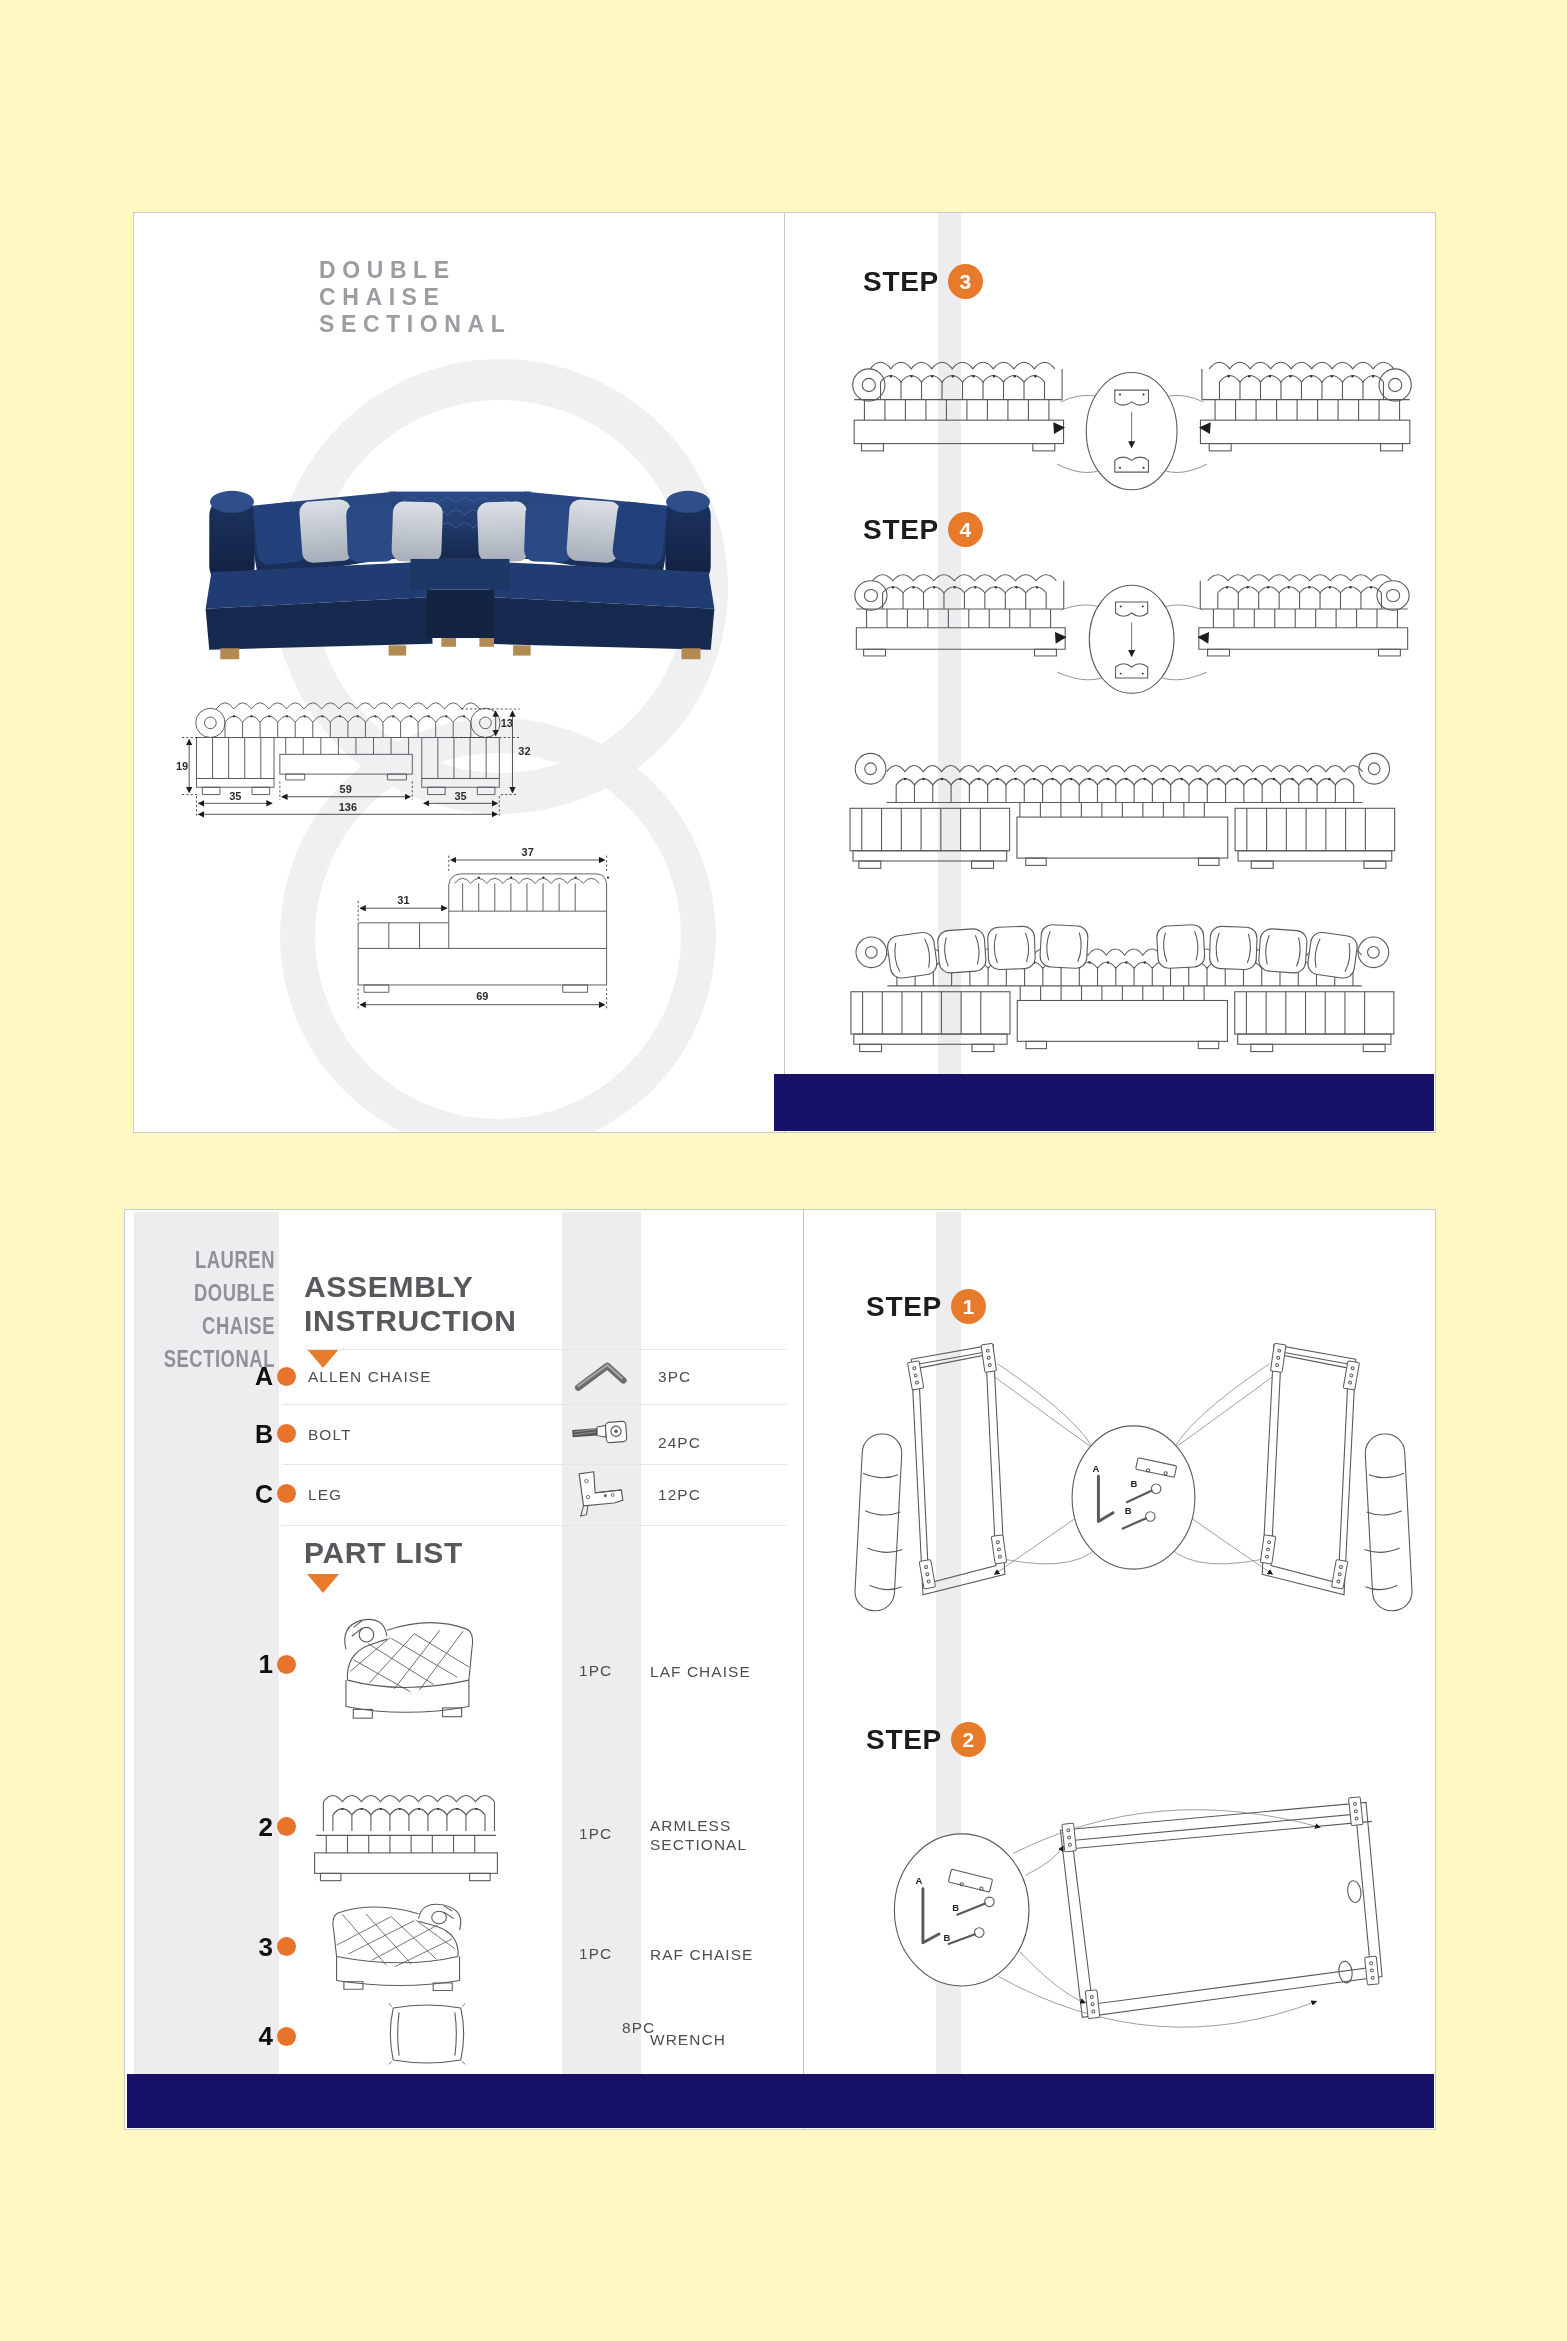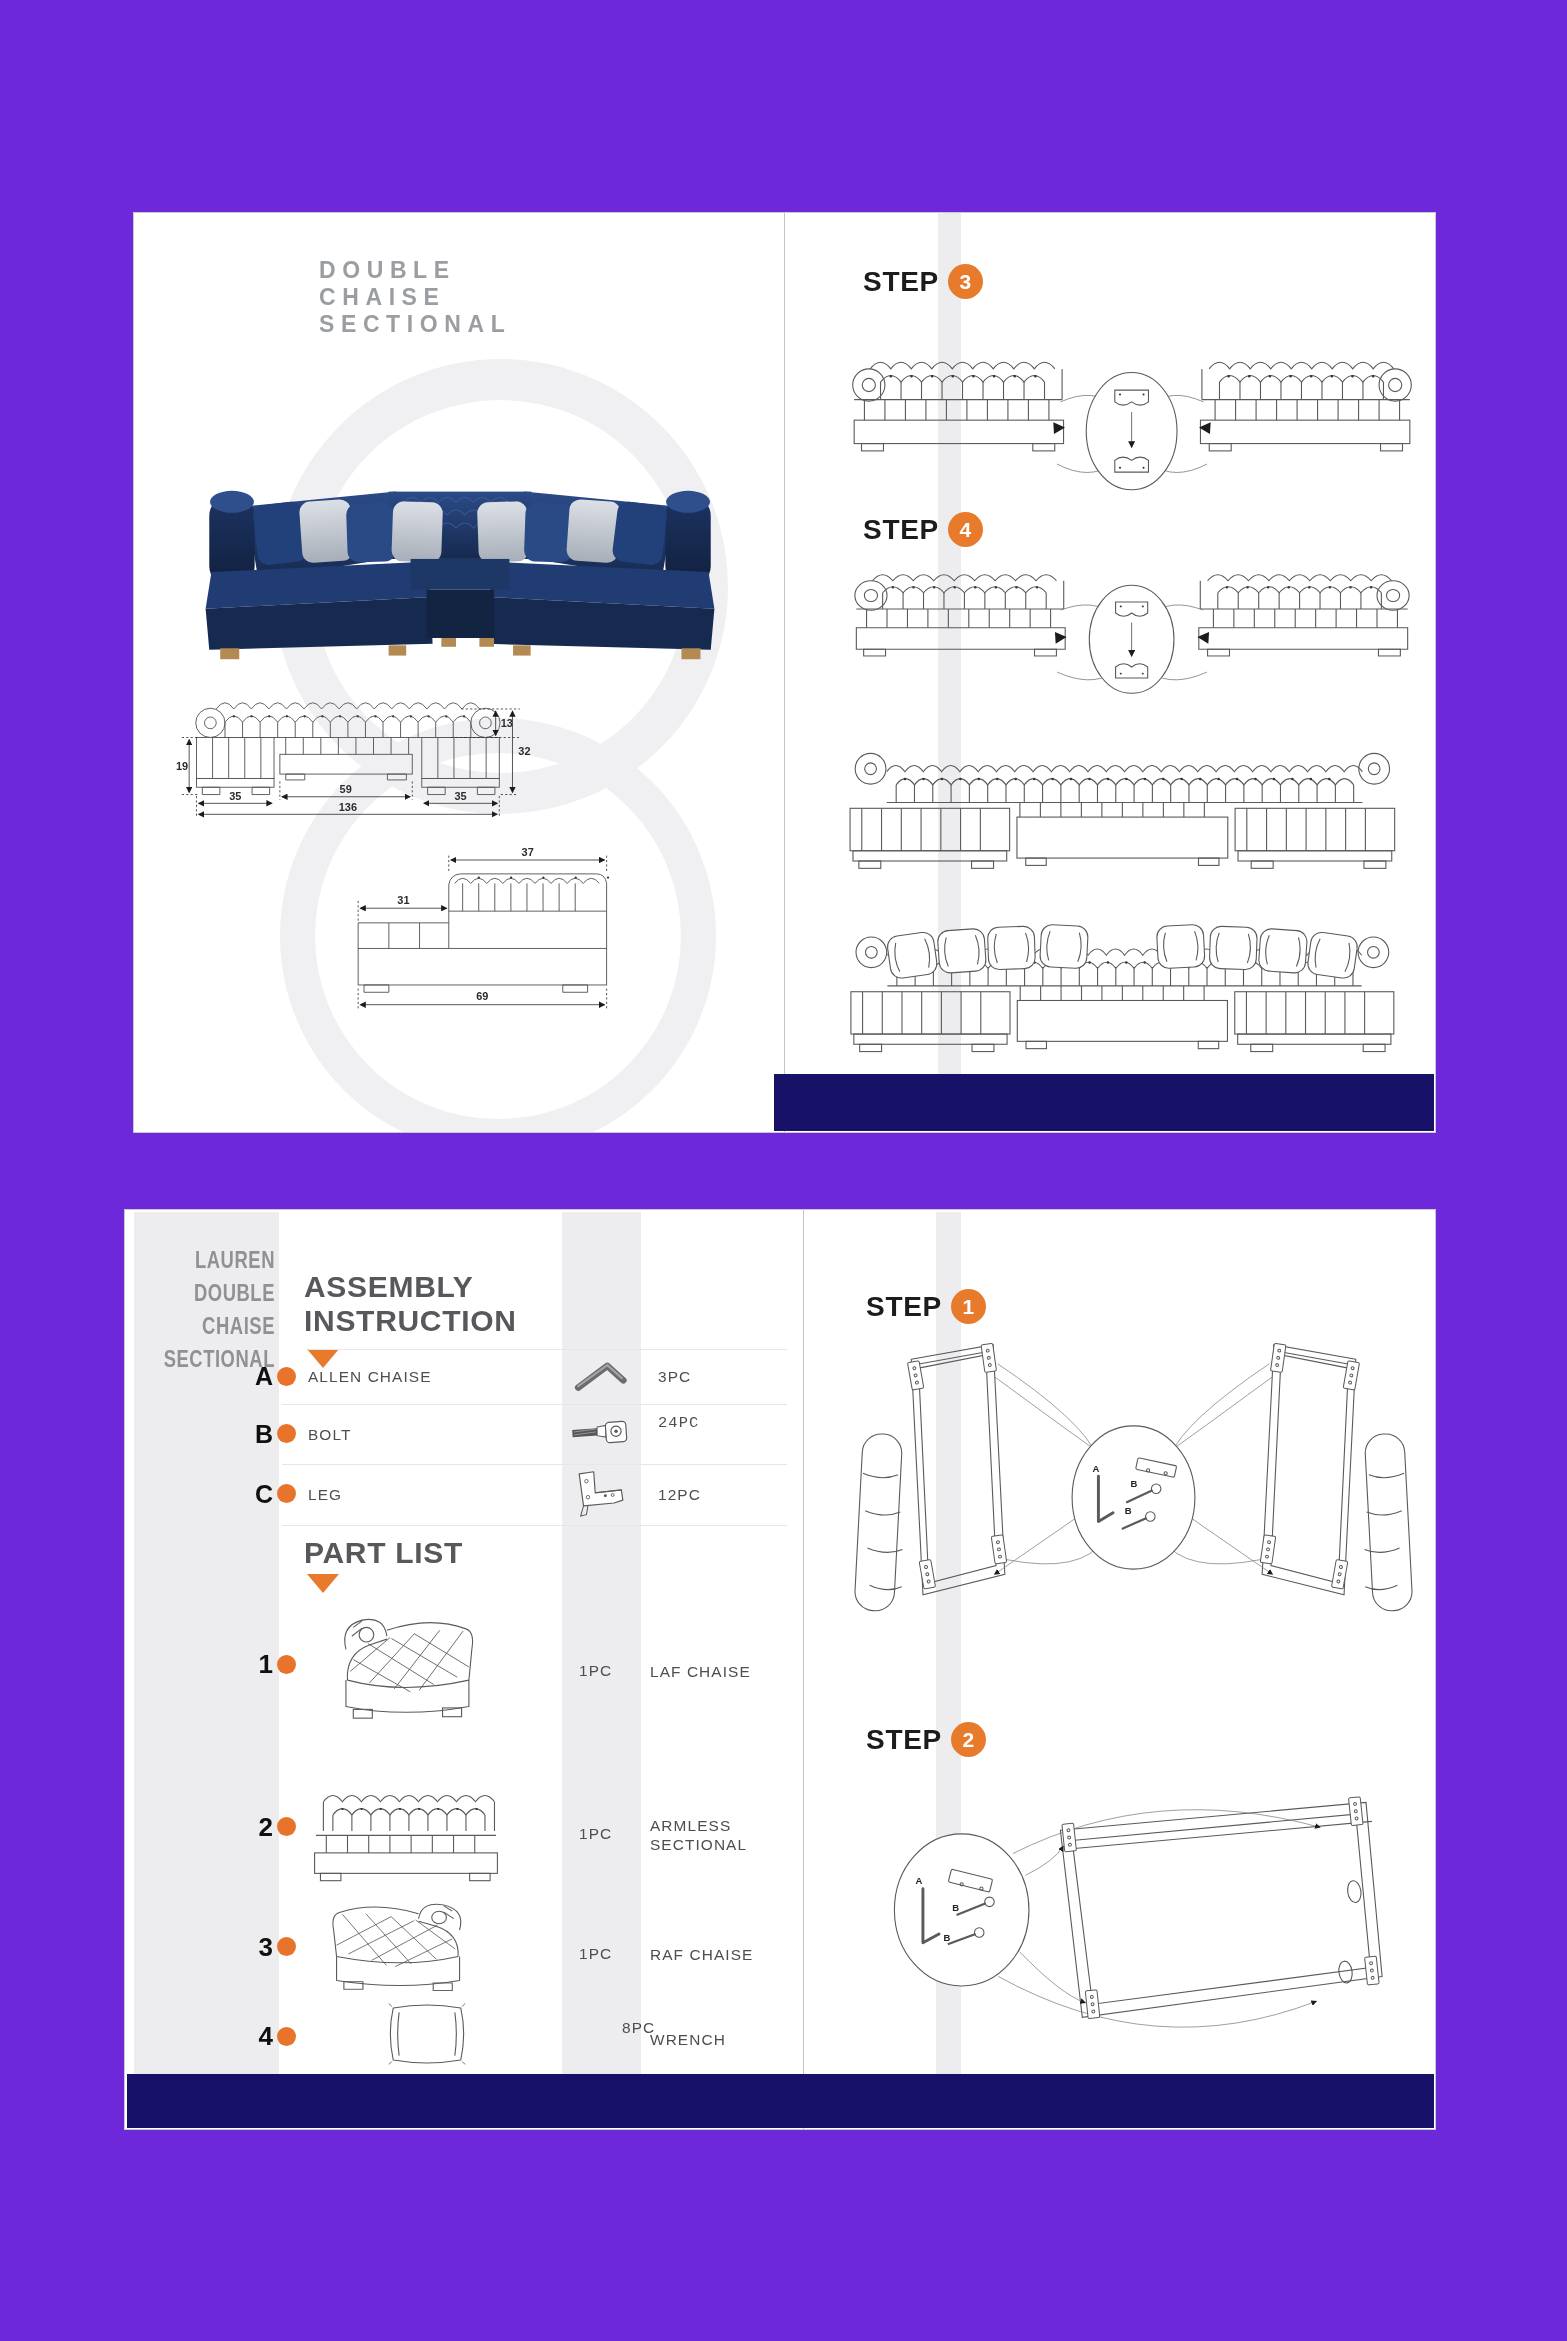--- a/index.html
+++ b/index.html
@@ -1,16 +1,16 @@
 <!DOCTYPE html>
 <html style="font-size:11.7px"><head>
 <meta charset="utf-8">
 <style>
   html,body{margin:0;padding:0;background:#fff;}
-  .canvas{position:relative;width:1568px;height:2342px;background:#6d28d9;
+  .canvas{position:relative;width:1568px;height:2342px;background:#fef9c3;
           font-family:"Liberation Sans",sans-serif;overflow:hidden;}
   .doc{position:absolute;background:#fff;border:0.7px solid #c9cbcd;overflow:hidden;}
   .seam{position:absolute;top:0;bottom:0;width:0.7px;background:#c3c5c7;}
   .stripe{position:absolute;background:#ededef;}
   .footerbar{position:absolute;background:#171168;}
   .ring{position:absolute;border-radius:50%;border:41px solid #f0f0f2;}
   .title{position:absolute;color:#9a9da1;font-size:23px;font-weight:700;
          letter-spacing:6.6px;line-height:27px;}
   .brand{position:absolute;width:150px;}
   .brand div{text-align:right;color:#8f9195;font-size:23px;font-weight:600;
@@ -346,21 +346,21 @@
     <div class="dot" style="left:152px;top:214px;"></div>
     <div class="lbl" style="left:183px;top:216px;">BOLT</div>
     <svg style="left:443px;top:206px;" width="67" height="32" viewBox="0 0 92 44">
       <rect x="6" y="18" width="34" height="10" fill="#565658" transform="rotate(-4 23 23)"></rect>
       <path d="M8,21 l30,-2 M8,25 l30,-2" stroke="#9b9b9d" stroke-width="1.2" transform="rotate(-4 23 23)"></path>
       <polygon points="40,15 52,13 52,29 40,27" fill="#fff" stroke="#595a5c" stroke-width="1.4"></polygon>
       <rect x="52" y="8" width="28" height="28" rx="5" fill="#fff" stroke="#595a5c" stroke-width="1.6" transform="rotate(-4 66 22)"></rect>
       <circle cx="66" cy="21" r="7" fill="none" stroke="#595a5c" stroke-width="1.6" transform="rotate(-4 66 22)"></circle>
       <circle cx="66" cy="21" r="2.4" fill="#595a5c"></circle>
     </svg>
-    <div class="lbl" style="left:533px;top:204px;font-family:Liberation Mono, monospace;">24PC</div>
+    <div class="lbl" style="left:533px;top:224px;">24PC</div>
   </div>
 
   <div>
     <div class="hwletter" style="left:110px;top:270px;">C</div>
     <div class="dot" style="left:152px;top:274px;"></div>
     <div class="lbl" style="left:183px;top:276px;">LEG</div>
     <svg style="left:444px;top:258px;" width="64" height="54" viewBox="0 0 88 74">
       <path d="M14,8 L34,5 L36,34 L72,30 L74,44 L62,48 L20,52 L14,8 z" fill="#fff" stroke="#595a5c" stroke-width="1.6" stroke-linejoin="round"></path>
       <path d="M36,34 L72,30 M20,52 L16,66 L24,64 L26,52" fill="none" stroke="#595a5c" stroke-width="1.4"></path>
       <circle cx="24" cy="18" r="2.4" fill="none" stroke="#595a5c" stroke-width="1.2"></circle>

